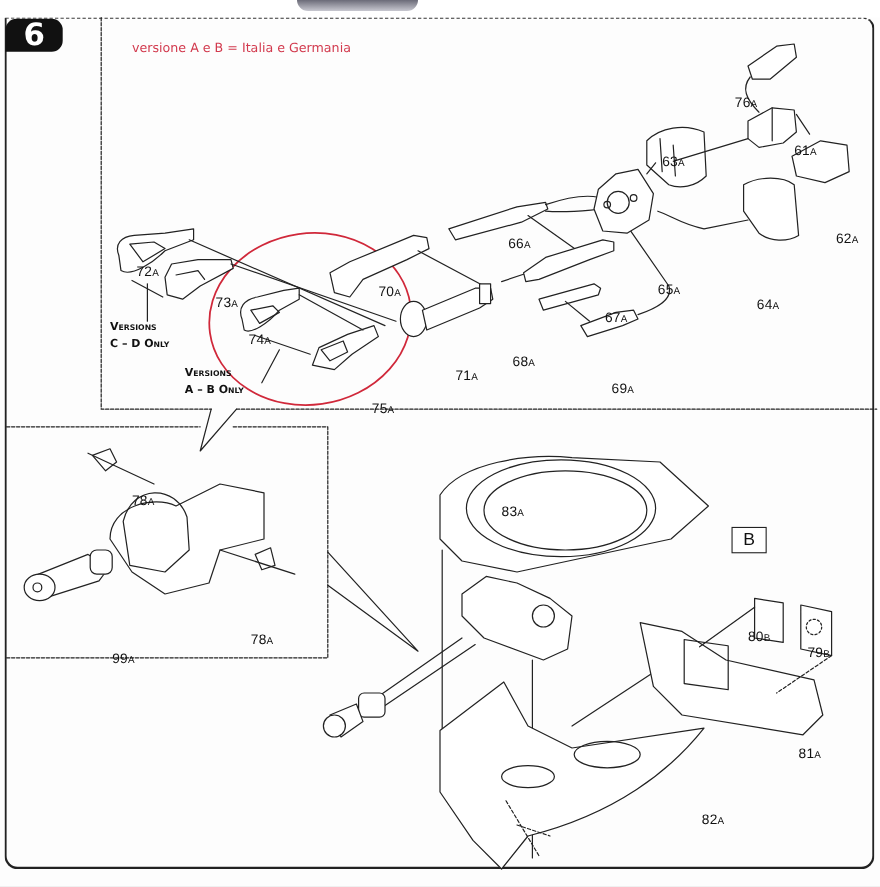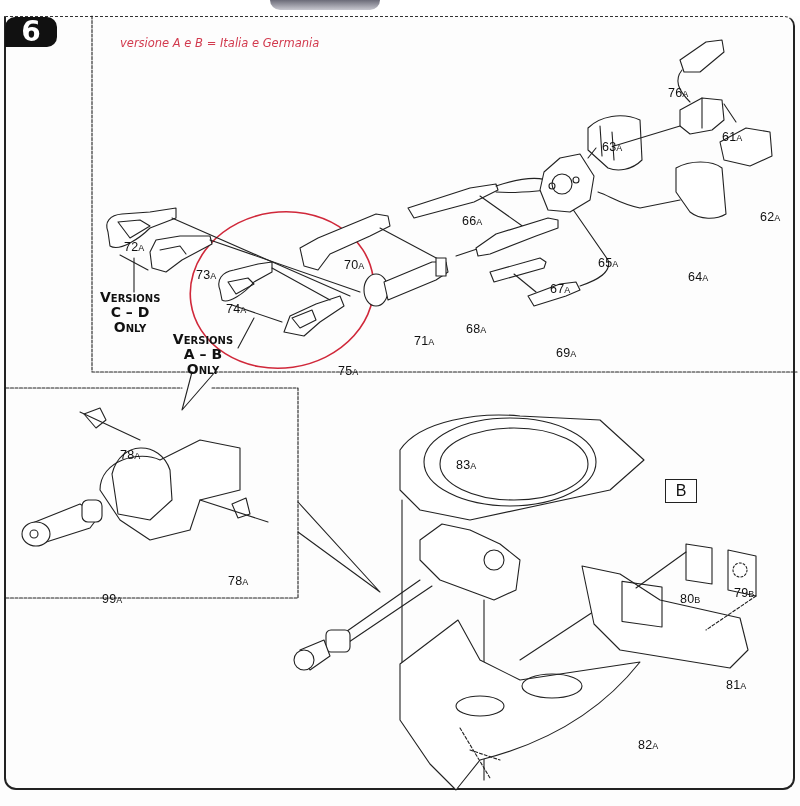--- a/index.html
+++ b/index.html
@@ -2,27 +2,27 @@
 <html><head>
 <meta charset="utf-8">
 <style>
   html,body{margin:0;padding:0;background:#fff;}
   body{width:800px;height:806px;position:relative;overflow:hidden;font-family:"Liberation Sans",sans-serif;}
   .page{position:absolute;left:0;top:0;width:800px;height:806px;background:#fdfdfd;}
   .top-strip{position:absolute;left:0;top:0;width:800px;height:16px;background:#fff;}
   .top-blob{position:absolute;left:270px;top:0;width:110px;height:10px;border-radius:0 0 55px 55px;background:linear-gradient(#6b6b78,#c8c8d0);}
   .step-badge{position:absolute;left:5px;top:17px;width:52px;height:30px;background:#111;border-radius:10px 10px 10px 0;color:#fff;font-weight:bold;font-size:28px;line-height:30px;text-align:center;font-family:"DejaVu Sans",sans-serif;}
   .outer-frame{position:absolute;left:4px;top:16px;width:791px;height:774px;border:2px solid #222;border-top:1.5px dashed #333;border-radius:0 10px 12px 12px;box-sizing:border-box;}
-  .note{position:absolute;left:120px;color:#d23a4e;font-style:italic;font-size:11.5px;font-family:"DejaVu Sans",sans-serif;}
+  .note{position:absolute;left:120px;color:#d23a4e;font-size:11.5px;font-family:"DejaVu Sans",sans-serif;}
   .note1{top:36px;}
   .note2{top:66px;}
   svg{position:absolute;left:0;top:0;}
   .lbl{position:absolute;font-size:12.5px;color:#111;font-family:"Liberation Sans",sans-serif;letter-spacing:0.2px;margin-top:48px;}
   .lbl .sfx{font-size:9px;}
-  .ver{position:absolute;font-weight:bold;font-size:14px;color:#111;font-family:"DejaVu Sans",sans-serif;text-align:center;line-height:15px;}
+  .ver{position:absolute;font-weight:bold;font-size:10px;color:#111;font-family:"DejaVu Sans",sans-serif;text-align:left;line-height:15px;}
   .box-b{position:absolute;left:665px;top:479px;width:30px;height:22px;border:1.5px solid #222;font-size:16px;line-height:22px;text-align:center;color:#111;background:#fff;}
 </style>
 </head>
 <body>
 
 <div class="page">
   <div class="top-strip"></div>
   <div class="top-blob"></div>
   <div class="outer-frame"></div>
   <div class="step-badge">6</div>
@@ -208,21 +208,21 @@
   <div class="lbl" style="left:344px;top:210px"><span>70</span><span class="sfx">A</span></div>
   <div class="lbl" style="left:414px;top:286px"><span>71</span><span class="sfx">A</span></div>
   <div class="lbl" style="left:124px;top:192px"><span>72</span><span class="sfx">A</span></div>
   <div class="lbl" style="left:196px;top:220px"><span>73</span><span class="sfx">A</span></div>
   <div class="lbl" style="left:226px;top:254px"><span>74</span><span class="sfx">A</span></div>
   <div class="lbl" style="left:338px;top:316px"><span>75</span><span class="sfx">A</span></div>
   <div class="lbl" style="left:102px;top:544px"><span>99</span><span class="sfx">A</span></div>
   <div class="lbl" style="left:120px;top:400px"><span>78</span><span class="sfx">A</span></div>
   <div class="lbl" style="left:228px;top:526px"><span>78</span><span class="sfx">A</span></div>
   <div class="lbl" style="left:456px;top:410px"><span>83</span><span class="sfx">A</span></div>
-  <div class="lbl" style="left:680px;top:544px"><span>80</span><span class="sfx">B</span></div>
+  <div class="lbl" style="left:680px;top:524px"><span>80</span><span class="sfx">B</span></div>
   <div class="lbl" style="left:734px;top:538px"><span>79</span><span class="sfx">B</span></div>
   <div class="lbl" style="left:726px;top:630px"><span>81</span><span class="sfx">A</span></div>
   <div class="lbl" style="left:638px;top:690px"><span>82</span><span class="sfx">A</span></div>
 
   <div class="ver" style="left:100px;top:290px;width:60px">
     <div style="font-variant:small-caps">Versions</div>
     <div style="font-variant:small-caps">C – D Only</div>
   </div>
   <div class="ver" style="left:168px;top:332px;width:70px">
     <div style="font-variant:small-caps">Versions</div>

